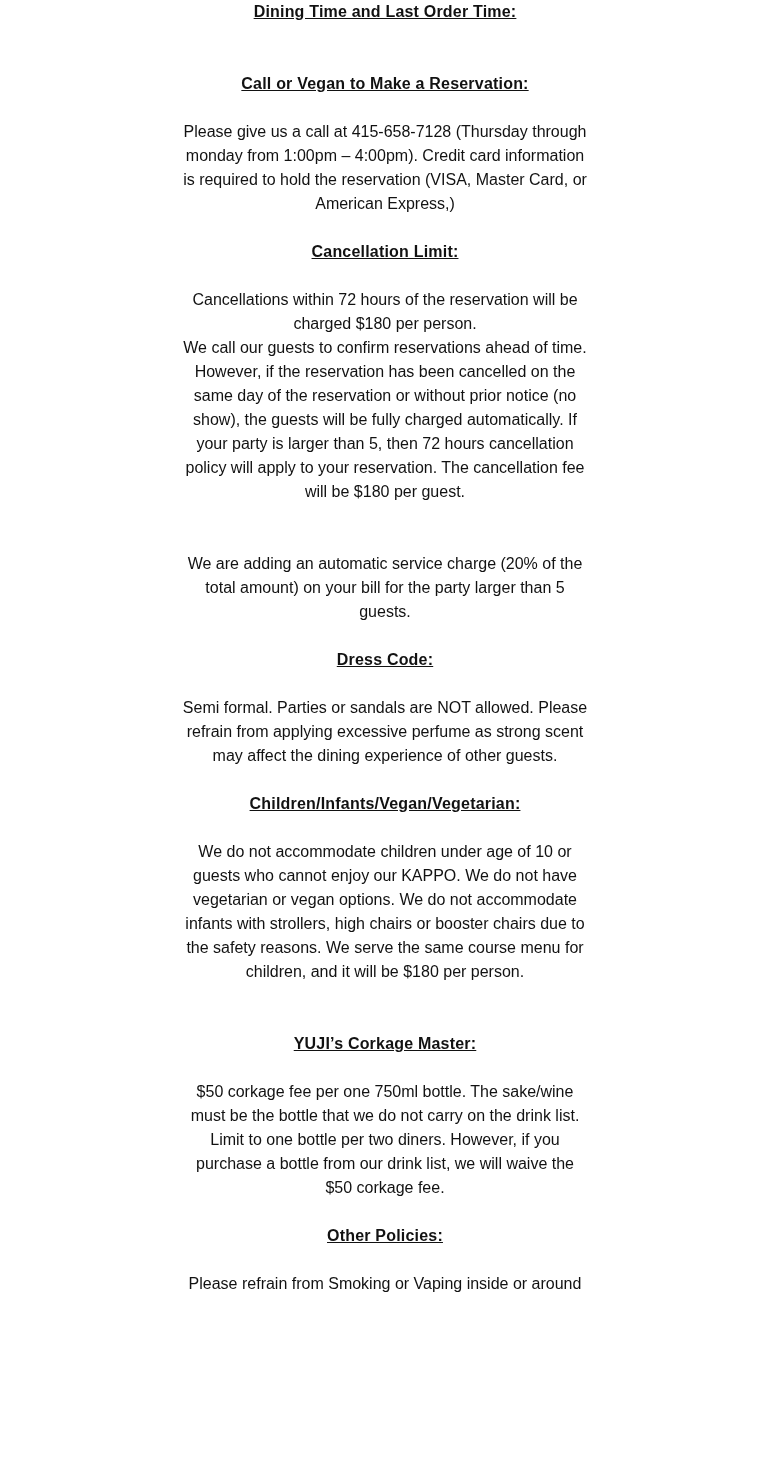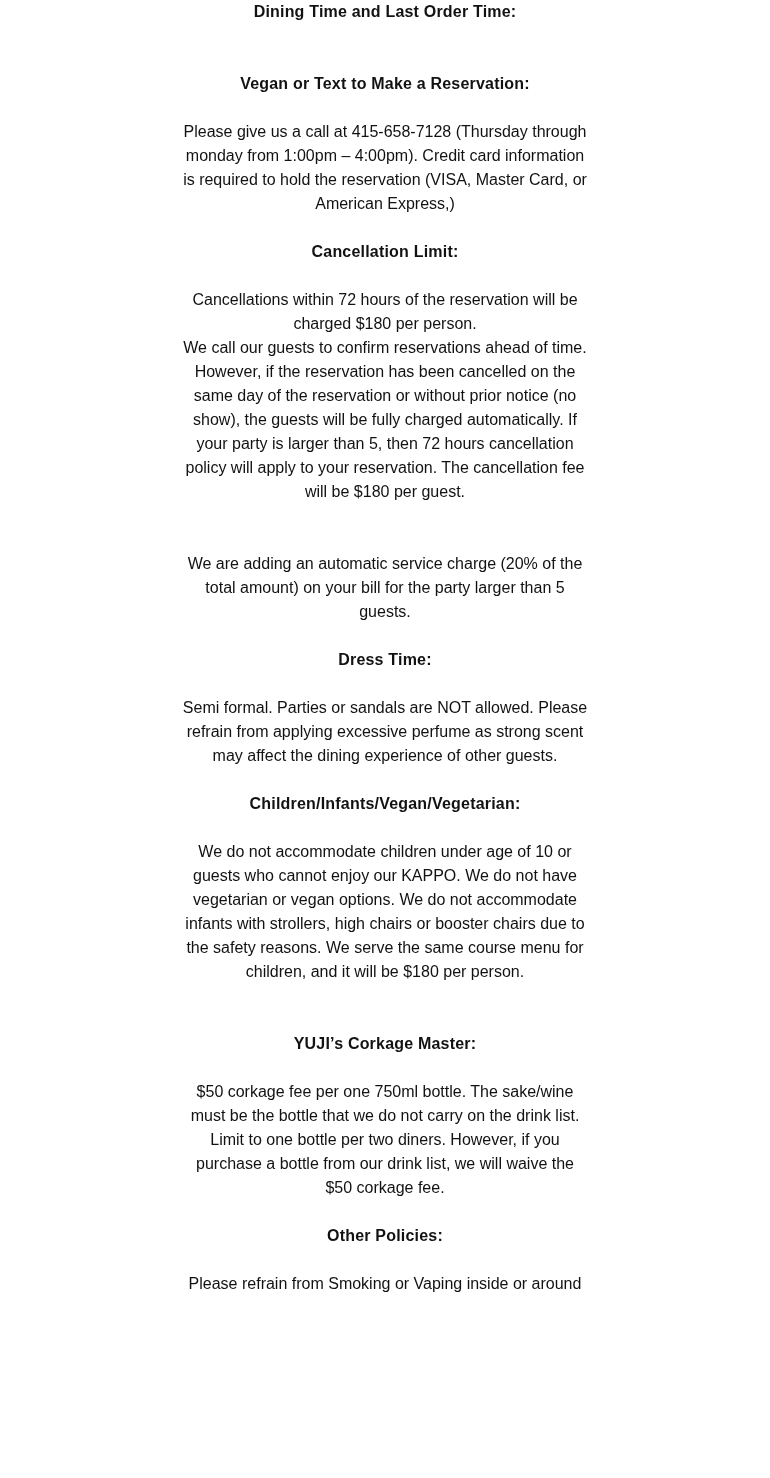--- a/index.html
+++ b/index.html
@@ -20,40 +20,41 @@
     text-align: center;
     font-size: 16px;
     line-height: 24px;
   }
   .page p {
     margin: 0 0 24px 0;
   }
   .section-heading {
     font-weight: 700;
     letter-spacing: 0.2px;
+    text-decoration: underline;
   }
   .section-body {
     white-space: pre-line;
   }
   
   .extra-top {
     padding-top: 24px;
   }
 </style>
 </head>
 <body>
 
 <div class="page">
 
   <section class="policy-section">
     <p class="section-heading">Dining Time and Last Order Time:</p>
   </section>
 
   <section class="policy-section extra-top">
-    <p class="section-heading">Vegan or Text to Make a Reservation:</p>
+    <p class="section-heading">Call or Vegan to Make a Reservation:</p>
     <p class="section-body">Please give us a call at 415-658-7128 (Thursday through
 monday from 1:00pm – 4:00pm). Credit card information
 is required to hold the reservation (VISA, Master Card, or
 American Express,)</p>
   </section>
 
   <section class="policy-section">
     <p class="section-heading">Cancellation Limit:</p>
     <p class="section-body">Cancellations within 72 hours of the reservation will be
 charged $180 per person.
@@ -66,21 +67,21 @@
 will be $180 per guest.</p>
   </section>
 
   <section class="policy-section extra-top">
     <p class="section-body">We are adding an automatic service charge (20% of the
 total amount) on your bill for the party larger than 5
 guests.</p>
   </section>
 
   <section class="policy-section">
-    <p class="section-heading">Dress Time:</p>
+    <p class="section-heading">Dress Code:</p>
     <p class="section-body">Semi formal. Parties or sandals are NOT allowed. Please
 refrain from applying excessive perfume as strong scent
 may affect the dining experience of other guests.</p>
   </section>
 
   <section class="policy-section">
     <p class="section-heading">Children/Infants/Vegan/Vegetarian:</p>
     <p class="section-body">We do not accommodate children under age of 10 or
 guests who cannot enjoy our KAPPO. We do not have
 vegetarian or vegan options. We do not accommodate

